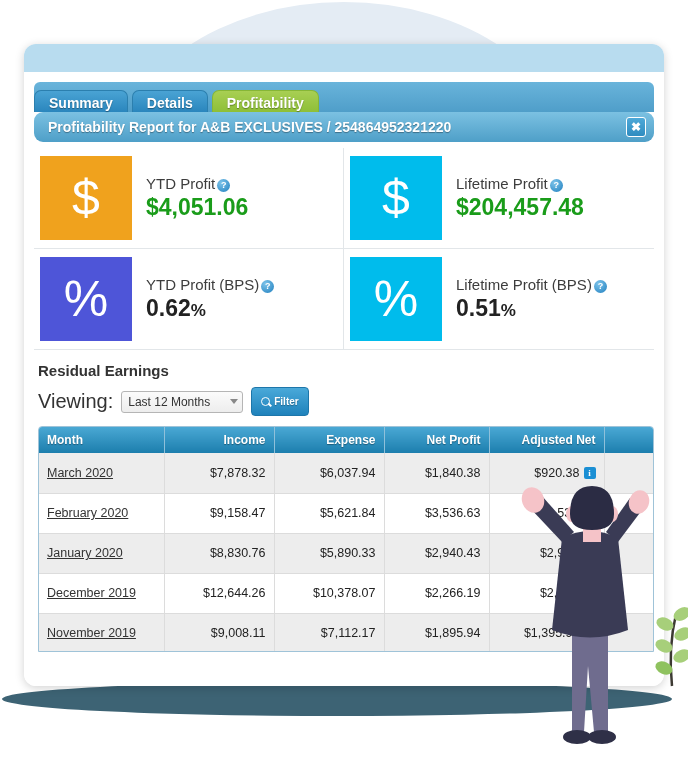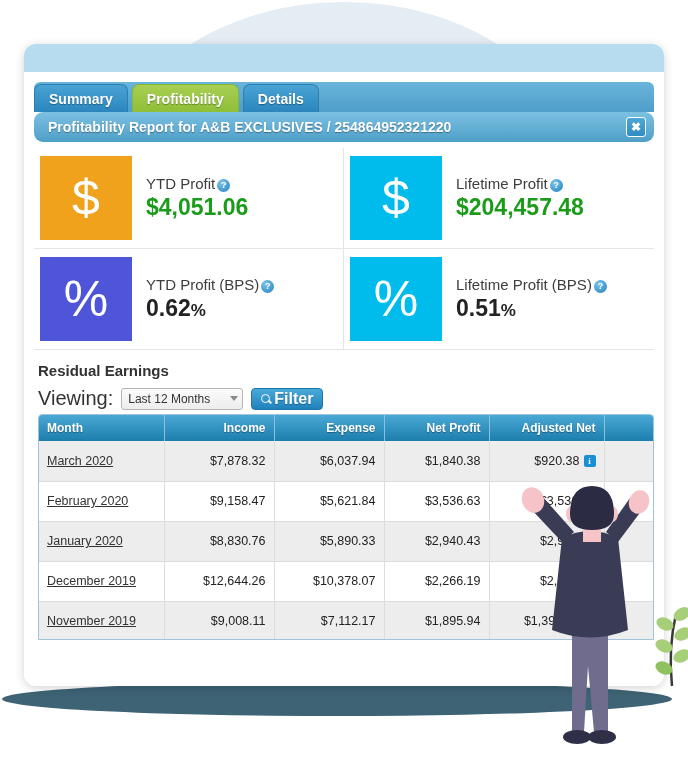--- a/index.html
+++ b/index.html
@@ -66,23 +66,23 @@
     position: absolute;
     left: 0; right: 0; bottom: 0;
     height: 30px;
     background: linear-gradient(#69b4db, #4f9ec9);
     border-radius: 6px 6px 0 0;
     z-index: 0;
   }
   .tab {
     position: relative;
     z-index: 1;
-    height: 28px;
+    height: 22px;
     padding: 4px 14px;
-    display: flex; align-items: center;
+    display: flex; align-items: flex-start;
     font-size: 14px; font-weight: 600;
     color: #ffffff;
     text-shadow: 0 1px 1px rgba(0,0,0,.35);
     border-radius: 7px 7px 0 0;
     background: linear-gradient(#4aa3d4, #2a86bd);
     border: 1px solid #2b7fae;
     border-bottom: none;
     cursor: pointer;
     white-space: nowrap;
   }
@@ -179,48 +179,48 @@
   }
   .select-box .sv { flex: 1; white-space: nowrap; }
   .caret {
     width: 0; height: 0;
     border-left: 4px solid transparent;
     border-right: 4px solid transparent;
     border-top: 5px solid #888;
     margin-left: 4px;
   }
   .filter-btn {
-    height: 22px;
+    height: 29px;
     padding: 0 9px;
     display: flex; align-items: center; gap: 4px;
     background: linear-gradient(#4aa9d9, #1f82bb);
     border: 1px solid #1d76aa;
     border-radius: 4px;
-    color: #fff; font-size: 16px; font-weight: bold;
+    color: #fff; font-size: 10px; font-weight: bold;
     text-shadow: 0 1px 1px rgba(0,0,0,.3);
     cursor: pointer;
   }
   .mag {
     width: 9px; height: 9px;
     border: 1.6px solid #fff;
     border-radius: 50%;
     position: relative;
   }
   .mag::after {
     content: "";
     position: absolute;
     left: 6px; top: 6px;
     width: 4px; height: 1.6px;
     background: #fff;
     transform: rotate(45deg);
   }
 
   
   .table-wrap {
-    margin: 4px 0 0 4px;
+    margin: 10px 0 0 4px;
     border: 1px solid #9fc3d8;
     border-radius: 4px 4px 0 0;
     overflow: hidden;
     background: #fff;
     height: 226px;
   }
   table { border-collapse: collapse; width: 700px; table-layout: fixed; }
   thead th {
     background: linear-gradient(#4aa8d4, #1c7ead);
     color: #ffffff;
@@ -273,25 +273,25 @@
 
   <div class="window">
     <div class="window-top"></div>
 
     <div class="window-body">
 
       <div class="tabrow" id="tabrow">
           <div class="tab">
             <span>Summary</span>
           </div>
+          <div class="tab">
+            <span>Details</span>
+          </div>
           <div class="tab active">
             <span>Profitability</span>
-          </div>
-          <div class="tab">
-            <span>Details</span>
           </div>
         </div>
 
       <div class="panel-head">
         <div class="panel-title">Profitability Report for A&amp;B EXCLUSIVES / 254864952321220</div>
         <div class="close-btn">✖</div>
       </div>
 
       <div class="cards" id="cards">
           <div class="card">

